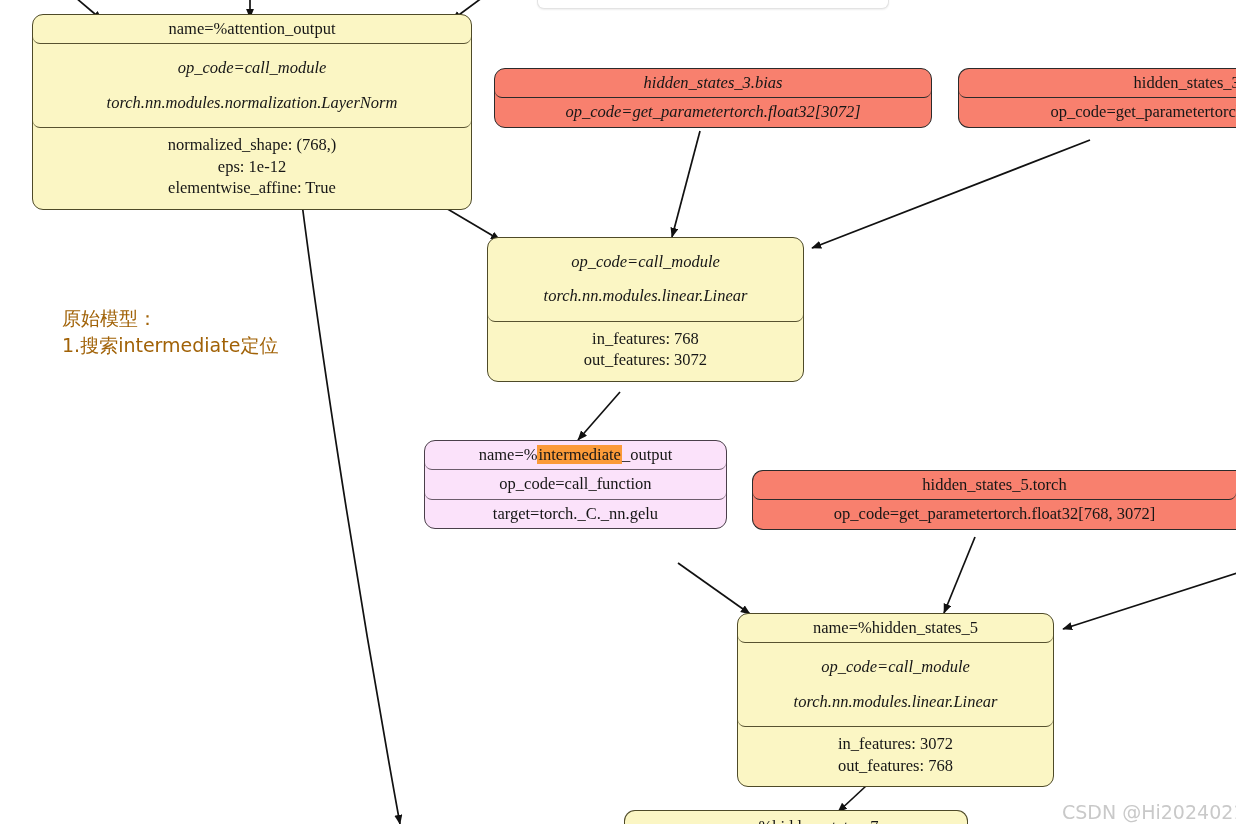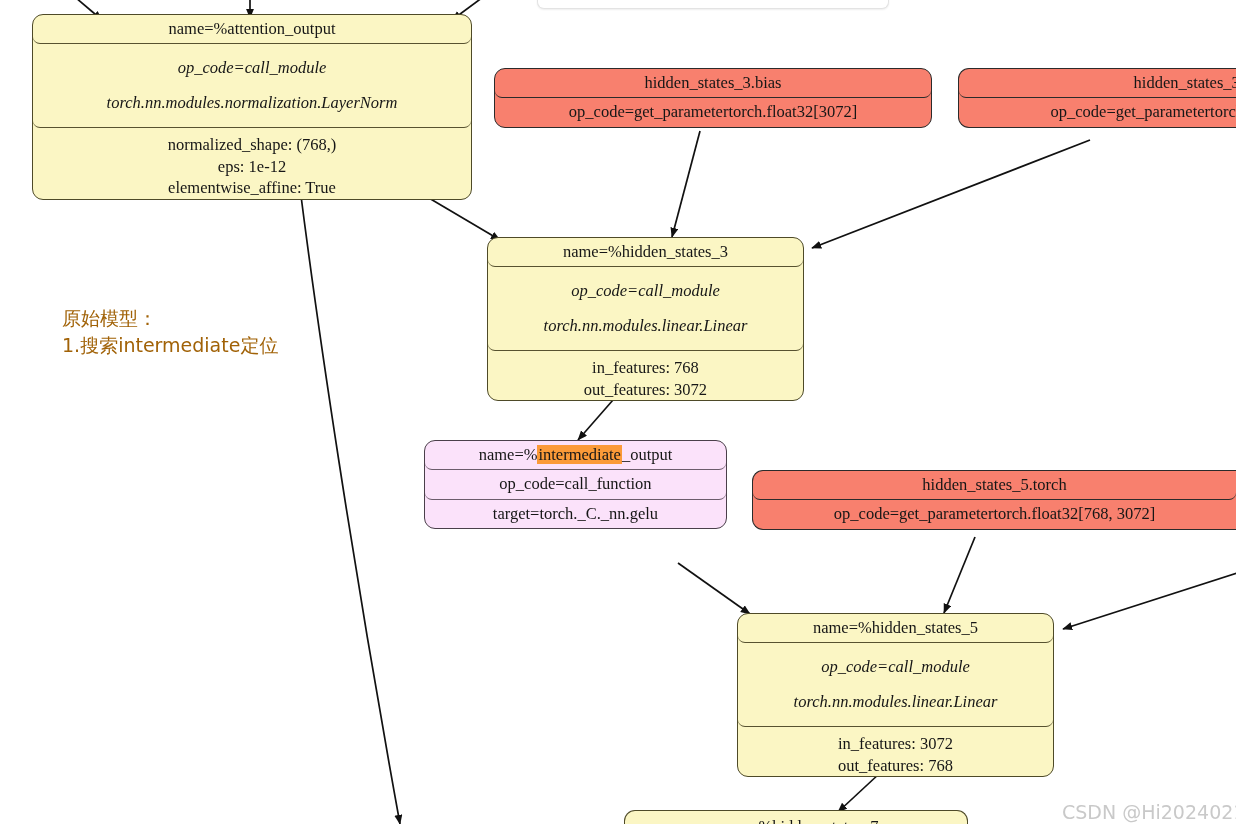--- a/index.html
+++ b/index.html
@@ -48,21 +48,21 @@
   .node .row:last-child { border-bottom: none; }
   .node .row.tall {
     padding-top: 14px;
     padding-bottom: 14px;
     font-style: italic;
   }
   .node .row.multi {
     white-space: pre-line;
     line-height: 1.3;
     padding-top: 6px;
-    padding-bottom: 0;
+    padding-bottom: 10px;
   }
 
   .node.yellow { background: #fbf6c4; }
   .node.yellow .row { border-bottom-color: #575230; }
   .node.yellow { border-color: #4e4a28; }
 
   .node.red { background: #f8806e; }
   .node.red { border-color: #2b2b2b; }
   .node.red .row { border-bottom-color: #2b2b2b; }
 
@@ -152,32 +152,31 @@
     <div class="row tall">
       <div>op_code=call_module</div>
       <div style="height:14px"></div>
       <div>torch.nn.modules.normalization.LayerNorm</div>
     </div>
     <div class="row multi">normalized_shape: (768,)
 eps: 1e-12
 elementwise_affine: True</div>
   </div>
 
-  <div class="node red" style="left:494px; top:68px; width:438px;">
+  <div class="node red" style="left:494px; top:68px; width:438px;font-style:italic;">
     <div class="row">hidden_states_3.bias</div>
     <div class="row">op_code=get_parametertorch.float32[3072]</div>
   </div>
 
   <div class="node red clip-right" style="left:958px; top:68px; width:290px;">
     <div class="row" style="text-align:right; padding-right:4px;">hidden_states_3.</div>
     <div class="row" style="text-align:right; padding-right:4px;">op_code=get_parametertorch</div>
   </div>
 
   <div class="node yellow" style="left:487px; top:237px; width:317px;">
-    <div class="row">name=%hidden_states_3</div>
     <div class="row tall">
       <div>op_code=call_module</div>
       <div style="height:14px"></div>
       <div>torch.nn.modules.linear.Linear</div>
     </div>
     <div class="row multi">in_features: 768
 out_features: 3072</div>
   </div>
 
   <div class="node pink" style="left:424px; top:440px; width:303px;">

